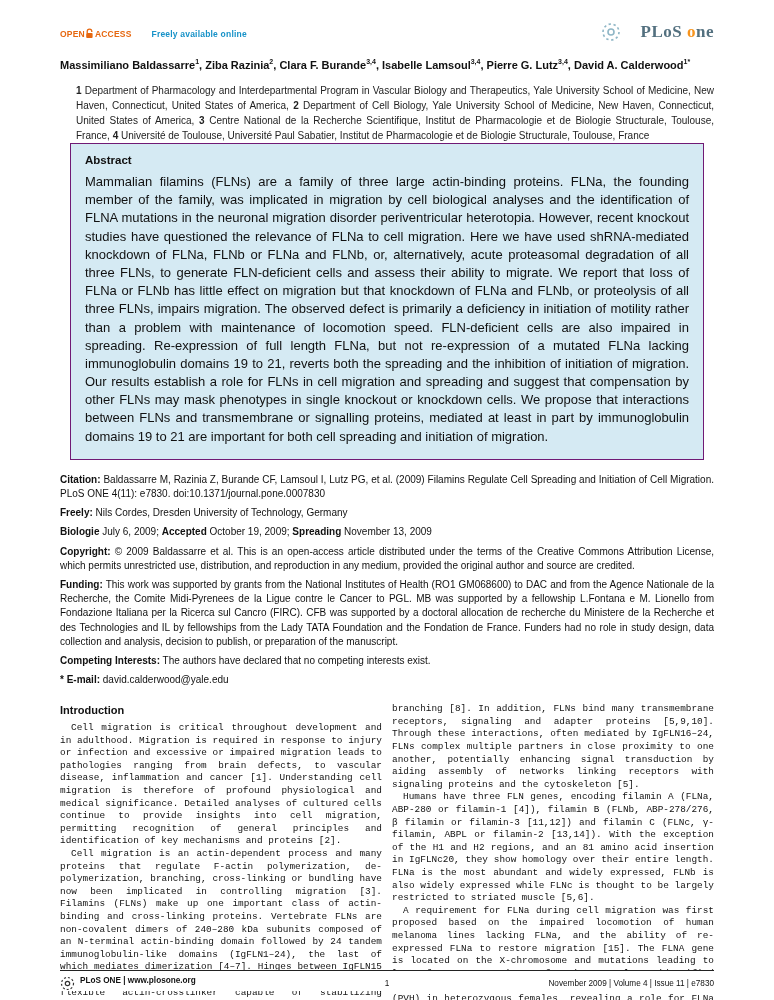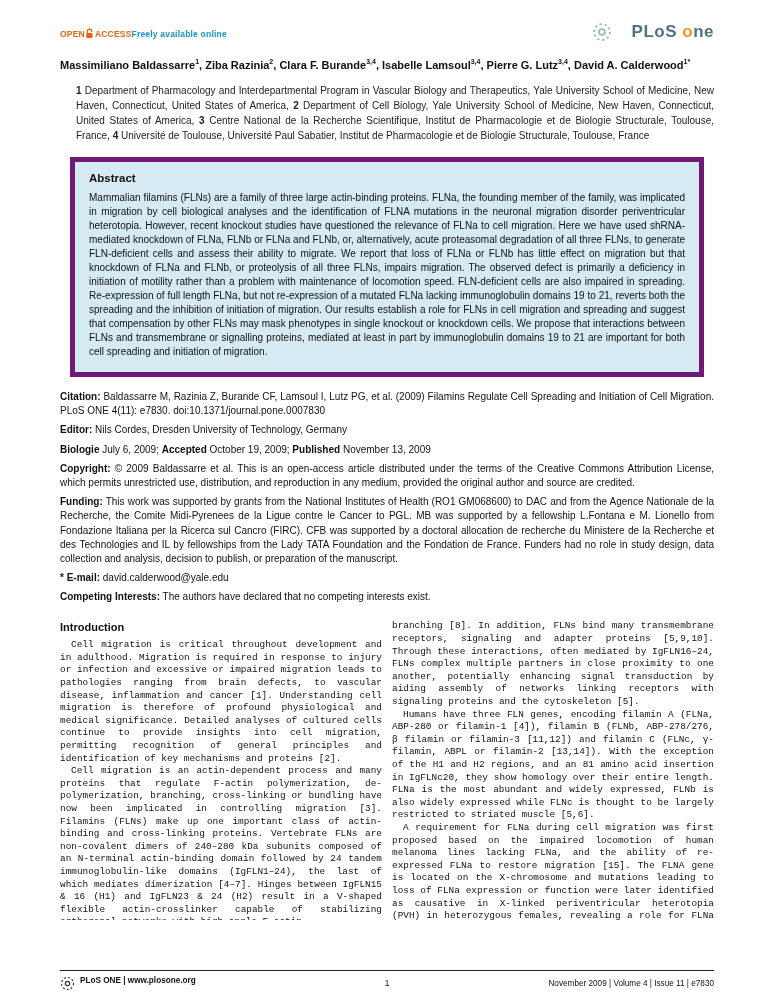--- a/index.html
+++ b/index.html
@@ -5,34 +5,34 @@
   html,body{margin:0;padding:0;background:#e9e9e9;}
   .page{
     width:774px;height:1000px;background:#ffffff;position:relative;
     box-sizing:border-box;padding:22px 60px 0 60px;overflow:hidden;
     font-family:"Liberation Sans",sans-serif;color:#111;margin:0 auto;
   }
   
   .hdr{display:flex;justify-content:space-between;align-items:flex-start;}
   .oa{display:flex;align-items:center;gap:0;font-size:8.5px;font-weight:bold;letter-spacing:.2px;padding-top:6px;}
   .oa .orange{color:#e6670f;}
-  .oa .blue{color:#1792c8;margin-left:0;}
-  .plos-logo{display:flex;align-items:center;gap:20px;}
+  .oa .blue{color:#1792c8;margin-left:20px;}
+  .plos-logo{display:flex;align-items:center;gap:20px;font-family:Liberation Serif, serif;}
   .plos-logo .word{font-size:17px;font-weight:bold;color:#53707f;letter-spacing:.5px;}
   .plos-logo .o{color:#f7941d;}
   
   .title{font-size:21.5px;font-weight:bold;line-height:1.18;margin:24px 0 0 0;color:#141414;letter-spacing:-.2px;}
   .authors{font-size:11px;font-weight:bold;line-height:1.55;margin:15px 0 0 0;}
   .authors sup{font-size:7px;}
   .affils{font-size:10px;line-height:1.5;margin:9px 0 0 16px;text-align:justify;color:#222;}
   .affils b{font-weight:bold;}
   
-  .abstract-box{margin:14px 10px 0 10px;background:#d5eaf3;border:5px solid #701a75;padding:10px 14px 13px 14px;}
+  .abstract-box{margin:0 10px 0 10px;background:#d5eaf3;border:1px solid #701a75;padding:10px 14px 13px 14px;}
   .abstract-box h2{font-size:11.5px;margin:0 0 7px 0;}
-  .abstract-box p{font-size:10px;line-height:1.4;margin:0;text-align:justify;}
+  .abstract-box p{font-size:13px;line-height:1.4;margin:0;text-align:justify;}
   
   .meta{margin-top:13px;font-size:10px;line-height:1.42;}
   .meta p{margin:0 0 5px 0;text-align:justify;}
   .meta .lbl{font-weight:bold;}
   
   .bodycols{display:flex;gap:10px;margin-top:16px;font-family:"Liberation Serif",serif;font-size:9.4px;line-height:1.34;height:300px;overflow:hidden;}
   .col{flex:1;text-align:justify;}
   .col h3{font-family:"Liberation Sans",sans-serif;font-size:11px;margin:0 0 4px 0;}
   .col p{margin:0;font-family:Liberation Mono, monospace;}
   .col p.indent{text-indent:11px;}
@@ -79,26 +79,26 @@
 
   <p class="affils"><b>1</b><span> Department of Pharmacology and Interdepartmental Program in Vascular Biology and Therapeutics, Yale University School of Medicine, New Haven, Connecticut, United States of America, </span><b>2</b><span> Department of Cell Biology, Yale University School of Medicine, New Haven, Connecticut, United States of America, </span><b>3</b><span> Centre National de la Recherche Scientifique, Institut de Pharmacologie et de Biologie Structurale, Toulouse, France, </span><b>4</b><span> Université de Toulouse, Université Paul Sabatier, Institut de Pharmacologie et de Biologie Structurale, Toulouse, France</span></p>
 
   <div class="abstract-box">
     <h2>Abstract</h2>
     <p>Mammalian filamins (FLNs) are a family of three large actin-binding proteins. FLNa, the founding member of the family, was implicated in migration by cell biological analyses and the identification of FLNA mutations in the neuronal migration disorder periventricular heterotopia. However, recent knockout studies have questioned the relevance of FLNa to cell migration. Here we have used shRNA-mediated knockdown of FLNa, FLNb or FLNa and FLNb, or, alternatively, acute proteasomal degradation of all three FLNs, to generate FLN-deficient cells and assess their ability to migrate. We report that loss of FLNa or FLNb has little effect on migration but that knockdown of FLNa and FLNb, or proteolysis of all three FLNs, impairs migration. The observed defect is primarily a deficiency in initiation of motility rather than a problem with maintenance of locomotion speed. FLN-deficient cells are also impaired in spreading. Re-expression of full length FLNa, but not re-expression of a mutated FLNa lacking immunoglobulin domains 19 to 21, reverts both the spreading and the inhibition of initiation of migration.  Our results establish a role for FLNs in cell migration and spreading and suggest that compensation by other FLNs may mask phenotypes in single knockout or knockdown cells. We propose that interactions between FLNs and transmembrane or signalling proteins, mediated at least in part by immunoglobulin domains 19 to 21 are important for both cell spreading and initiation of migration.</p>
   </div>
 
   <div class="meta">
     <p><span class="lbl">Citation:</span><span> Baldassarre M, Razinia Z, Burande CF, Lamsoul I, Lutz PG, et al. (2009) Filamins Regulate Cell Spreading and Initiation of Cell Migration. PLoS ONE 4(11): e7830. doi:10.1371/journal.pone.0007830</span></p>
-    <p><span class="lbl">Editor:</span><span> Nils Cordes, Dresden University of Technology, Germany</span></p>
-    <p><span class="lbl">Biologie</span><span> July 6, 2009; </span><span class="lbl">Accepted</span><span> October 19, 2009; </span><span class="lbl">Published</span><span> November 13, 2009</span></p>
+    <p><span class="lbl">Freely:</span><span> Nils Cordes, Dresden University of Technology, Germany</span></p>
+    <p><span class="lbl">Biologie</span><span> July 6, 2009; </span><span class="lbl">Accepted</span><span> October 19, 2009; </span><span class="lbl">Spreading</span><span> November 13, 2009</span></p>
     <p><span class="lbl">Copyright:</span><span> © 2009 Baldassarre et al. This is an open-access article distributed under the terms of the Creative Commons Attribution License, which permits unrestricted use, distribution, and reproduction in any medium, provided the original author and source are credited.</span></p>
     <p><span class="lbl">Funding:</span><span> This work was supported by grants from the National Institutes of Health (RO1 GM068600) to DAC and from the Agence Nationale de la Recherche, the Comite Midi-Pyrenees de la Ligue contre le Cancer to PGL. MB was supported by a fellowship L.Fontana e M. Lionello from Fondazione Italiana per la Ricerca sul Cancro (FIRC). CFB was supported by a doctoral allocation de recherche du Ministere de la Recherche et des Technologies and IL by fellowships from the Lady TATA Foundation and the Fondation de France. Funders had no role in study design, data collection and analysis, decision to publish, or preparation of the manuscript.</span></p>
+    <p><span class="lbl">Competing Interests:</span><span> The authors have declared that no competing interests exist.</span></p>
     <p><span class="lbl">* E-mail:</span><span> david.calderwood@yale.edu</span></p>
-    <p><span class="lbl">Competing Interests:</span><span> The authors have declared that no competing interests exist.</span></p>
   </div>
 
   <div class="bodycols">
     <div class="col">
       <h3>Introduction</h3>
       <p class="indent">Cell migration is critical throughout development and in adulthood. Migration is required in response to injury or infection and excessive or impaired migration leads to pathologies ranging from brain defects, to vascular disease, inflammation and cancer [1]. Understanding cell migration is therefore of profound physiological and medical significance. Detailed analyses of cultured cells continue to provide insights into cell migration, permitting recognition of general principles and identification of key mechanisms and proteins [2].</p>
       <p class="indent">Cell migration is an actin-dependent process and many proteins that regulate F-actin polymerization, de-polymerization, branching, cross-linking or bundling have now been implicated in controlling migration [3]. Filamins (FLNs) make up one important class of actin-binding and cross-linking proteins. Vertebrate FLNs are non-covalent dimers of 240–280 kDa subunits composed of an N-terminal actin-binding domain followed by 24 tandem immunoglobulin-like domains (IgFLN1–24), the last of which mediates dimerization [4–7]. Hinges between IgFLN15 &amp; 16 (H1) and IgFLN23 &amp; 24 (H2) result in a V-shaped flexible actin-crosslinker capable of stabilizing orthogonal networks with high-angle F-actin</p>
     </div>
     <div class="col">
       <p>branching [8]. In addition, FLNs bind many transmembrane receptors, signaling and adapter proteins [5,9,10]. Through these interactions, often mediated by IgFLN16–24, FLNs complex multiple partners in close proximity to one another, potentially enhancing signal transduction by aiding assembly of networks linking receptors with signaling proteins and the cytoskeleton [5].</p>

